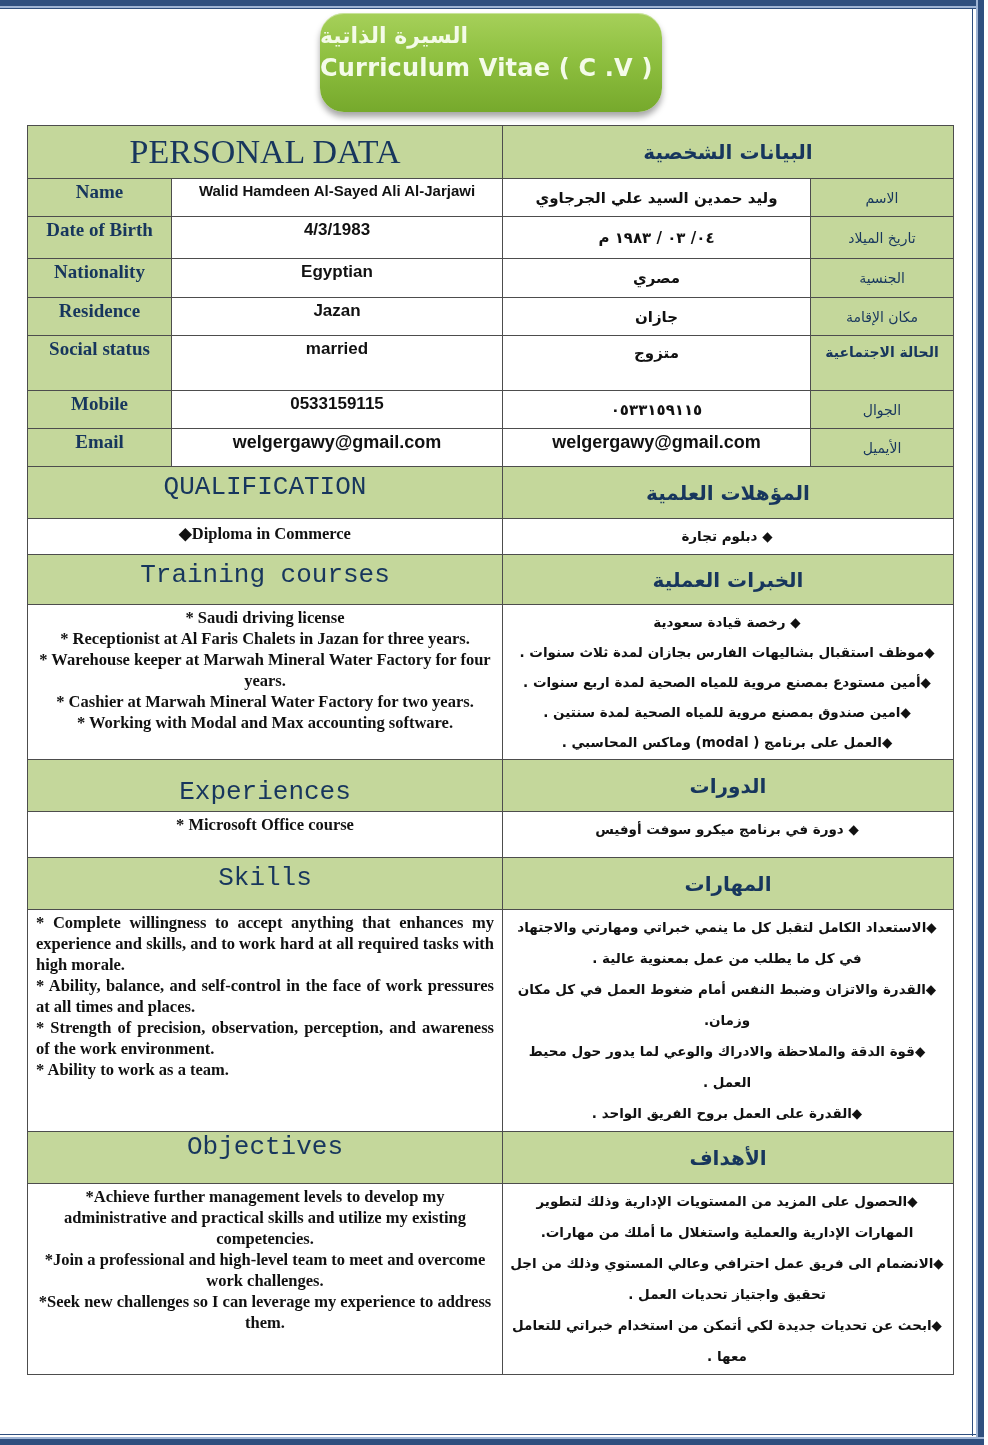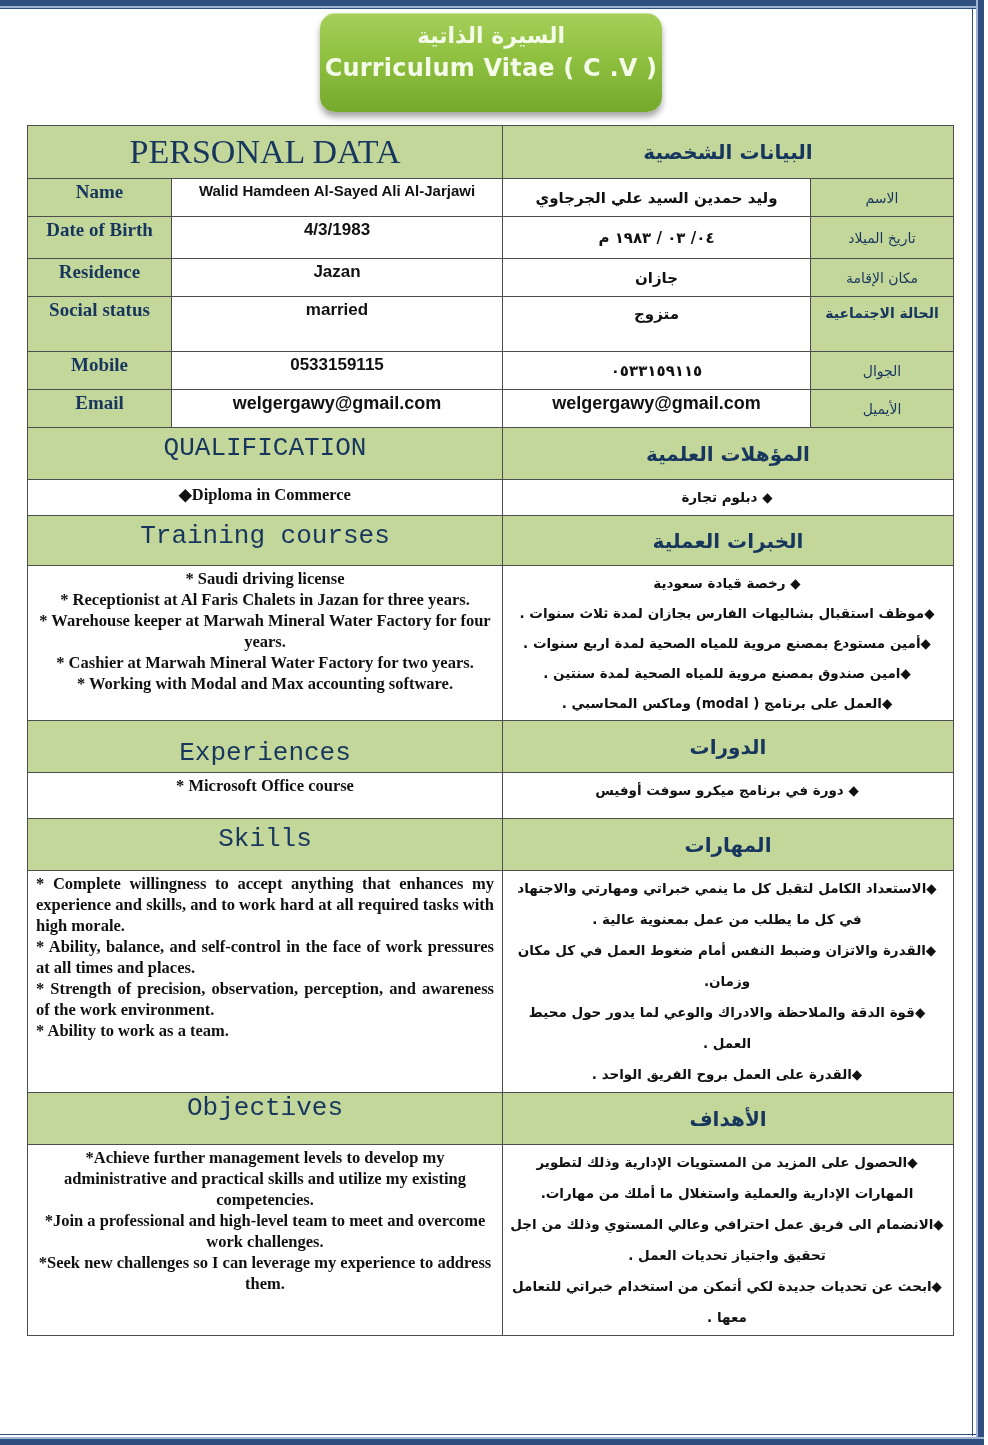--- a/index.html
+++ b/index.html
@@ -15,24 +15,24 @@
   .frame-right { position: absolute; top: 0; left: 976px; width: 6px; height: 1440px;
     background: #2f4f7f; border-left: 2px solid #9fb4d4; }
   .frame-right-inner { position: absolute; top: 8px; left: 972px; width: 1px; height: 1428px; background: #2f4f7f; }
   .frame-bottom { position: absolute; left: 0; top: 1437px; width: 984px; height: 6px;
     background: #2f4f7f; border-top: 2px solid #9fb4d4; }
   .frame-bottom-inner { position: absolute; left: 0; top: 1434px; width: 976px; height: 1px; background: #2f4f7f; }
 
   
   .title-badge {
     position: absolute; left: 320px; top: 13px; width: 342px; height: 99px;
-    border-radius: 15px;
+    border-radius: 24px;
     background: linear-gradient(to bottom, #a6d05a 0%, #8fc040 45%, #76a92c 100%);
     box-shadow: 0 5px 6px rgba(0,0,0,0.35), inset 0 1px 0 rgba(255,255,255,0.4);
-    color: #f4fbe8; text-align: center;
+    color: #f4fbe8; text-align: left;
     font-family: "DejaVu Sans", sans-serif;
   }
   .title-ar { display: block; font-size: 22px; margin-top: 10px; direction: rtl; font-weight: bold; }
   .title-en { display: block; font-size: 24px; margin-top: 6px; font-weight: bold; letter-spacing: 0.2px; }
 
   
   .cv-table {
     position: absolute; left: 27px; top: 125px; width: 926px;
     border-collapse: collapse; table-layout: fixed;
   }
@@ -122,20 +122,26 @@
     <td class="green label-ar">الاسم</td>
   </tr>
 
   <tr style="height:42px">
     <td class="green label-en">Date of Birth</td>
     <td class="white value-en">4/3/1983</td>
     <td class="white value-ar">٠٤/ ٠٣ / ١٩٨٣ م</td>
     <td class="green label-ar">تاريخ الميلاد</td>
   </tr>
 
+  <tr style="height:39px">
+    <td class="green label-en">Nationality</td>
+    <td class="white value-en">Egyptian</td>
+    <td class="white value-ar">مصري</td>
+    <td class="green label-ar">الجنسية</td>
+  </tr>
 
   <tr style="height:38px">
     <td class="green label-en">Residence</td>
     <td class="white value-en">Jazan</td>
     <td class="white value-ar">جازان</td>
     <td class="green label-ar">مكان الإقامة</td>
   </tr>
 
   <tr style="height:55px">
     <td class="green label-en">Social status</td>

